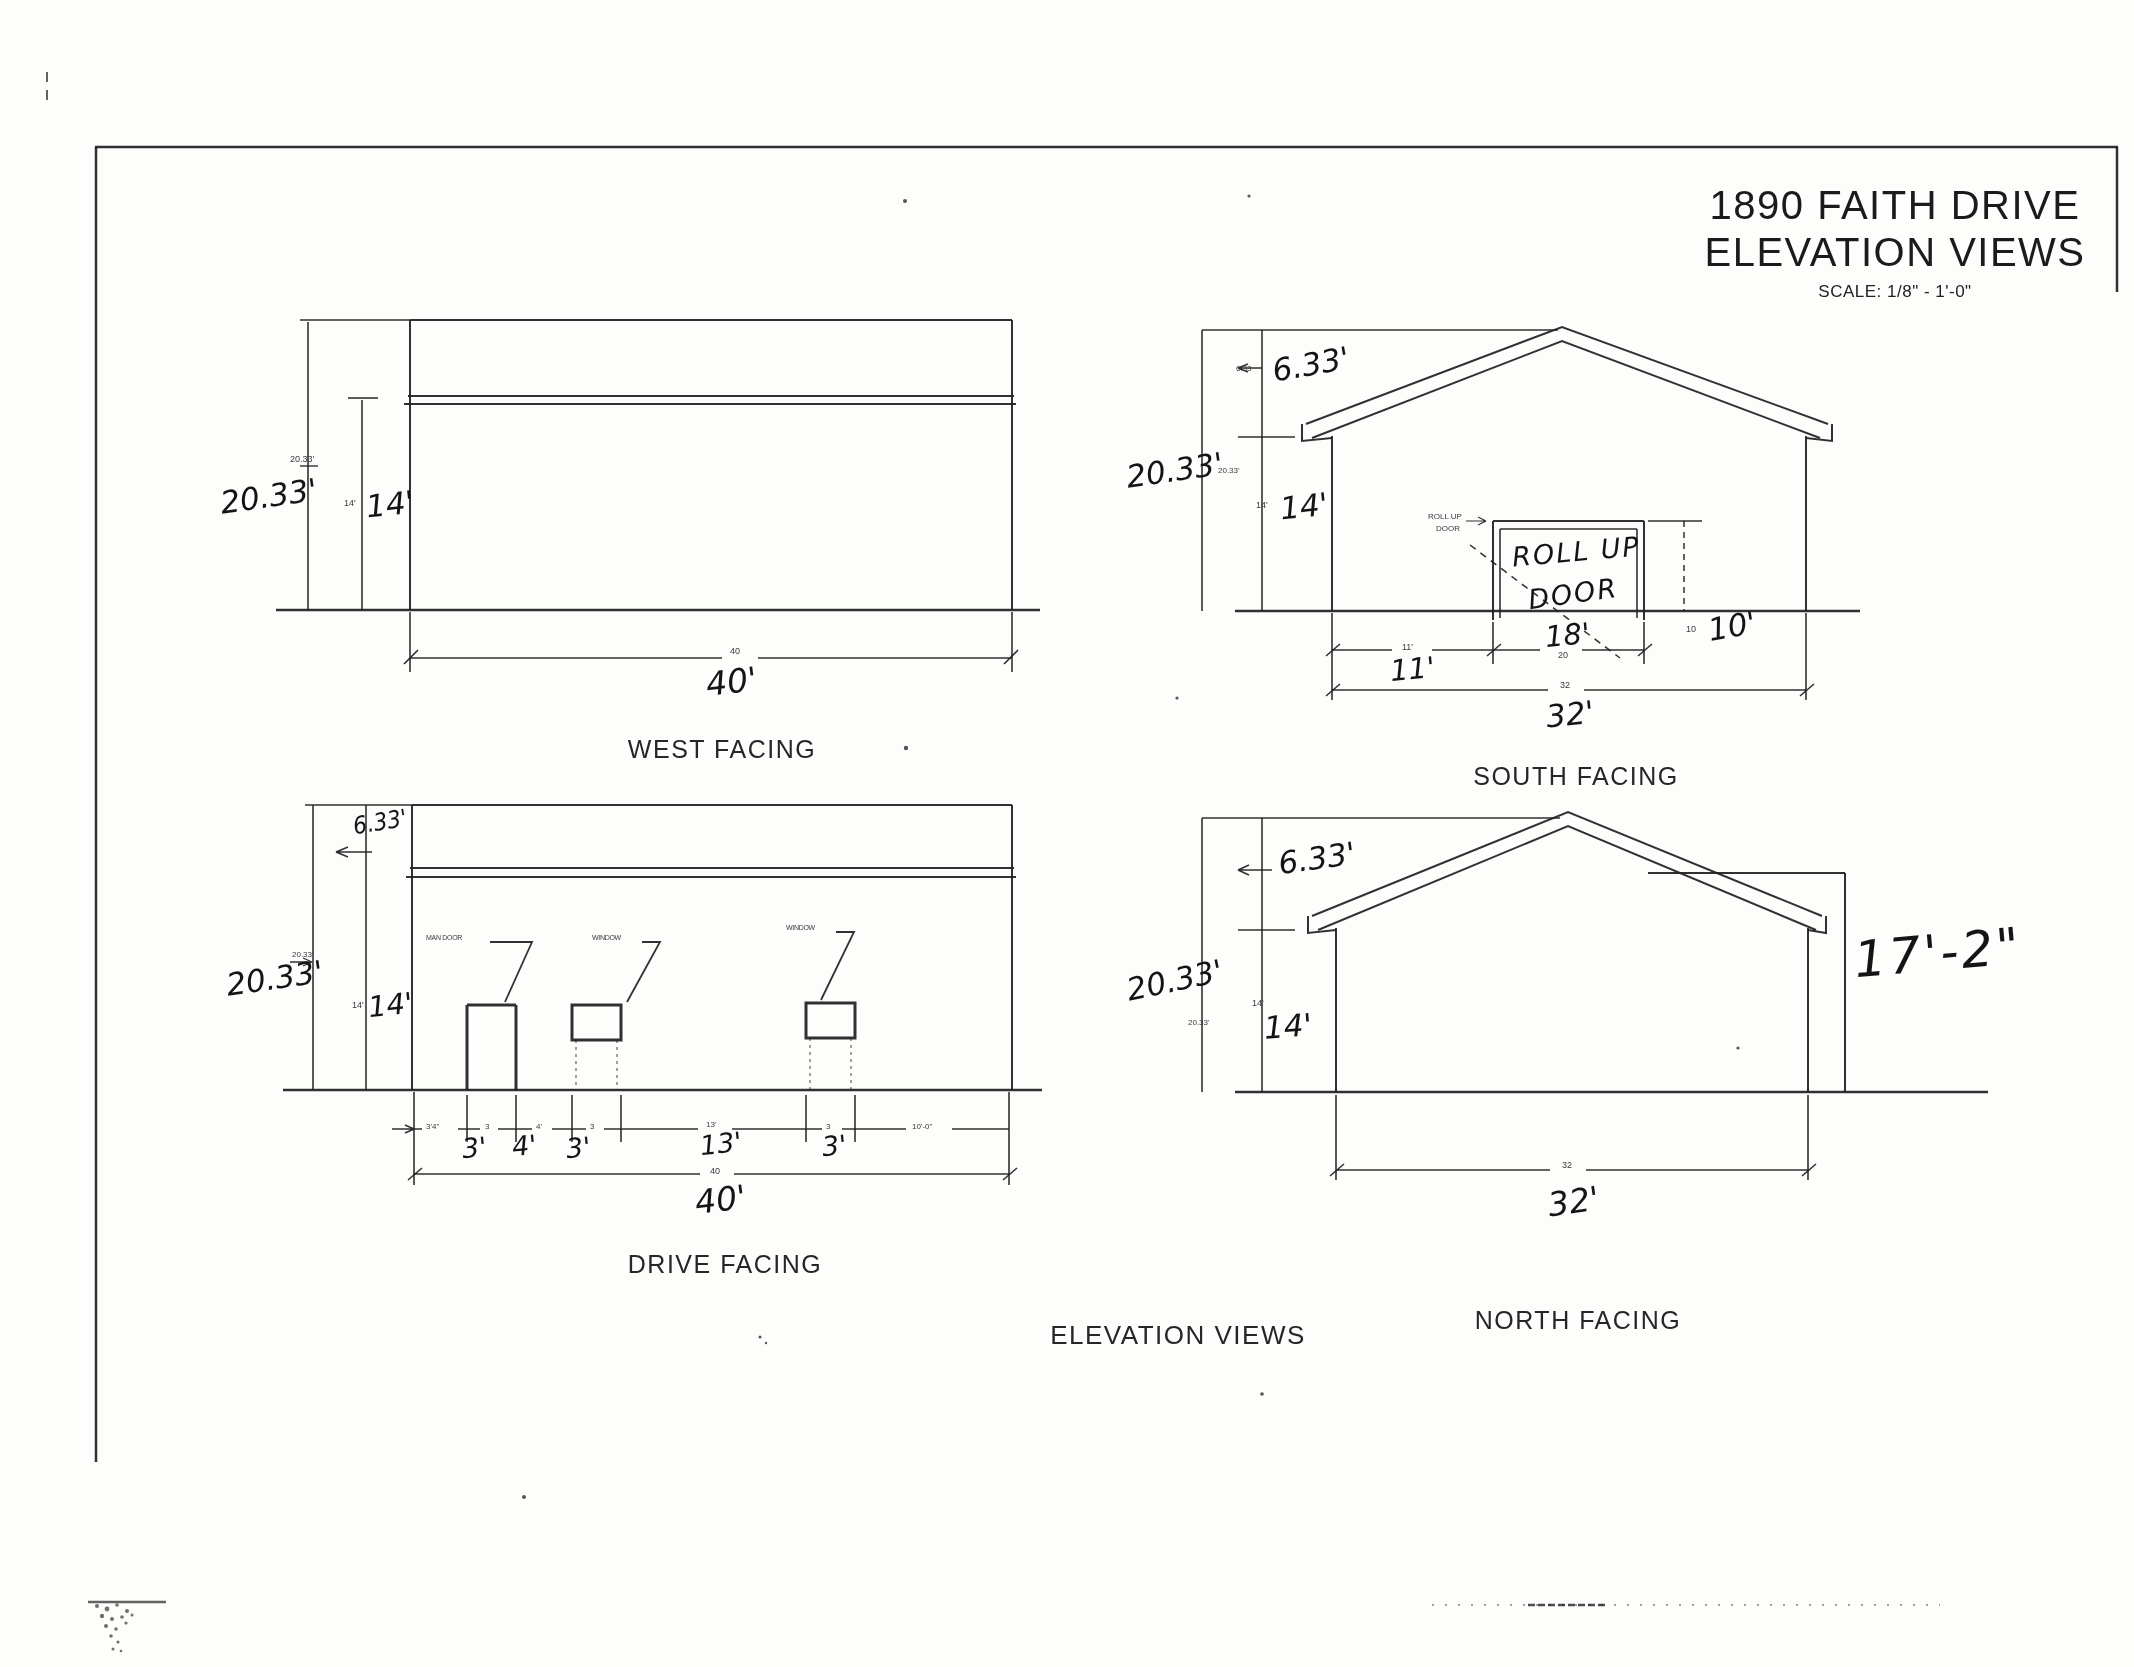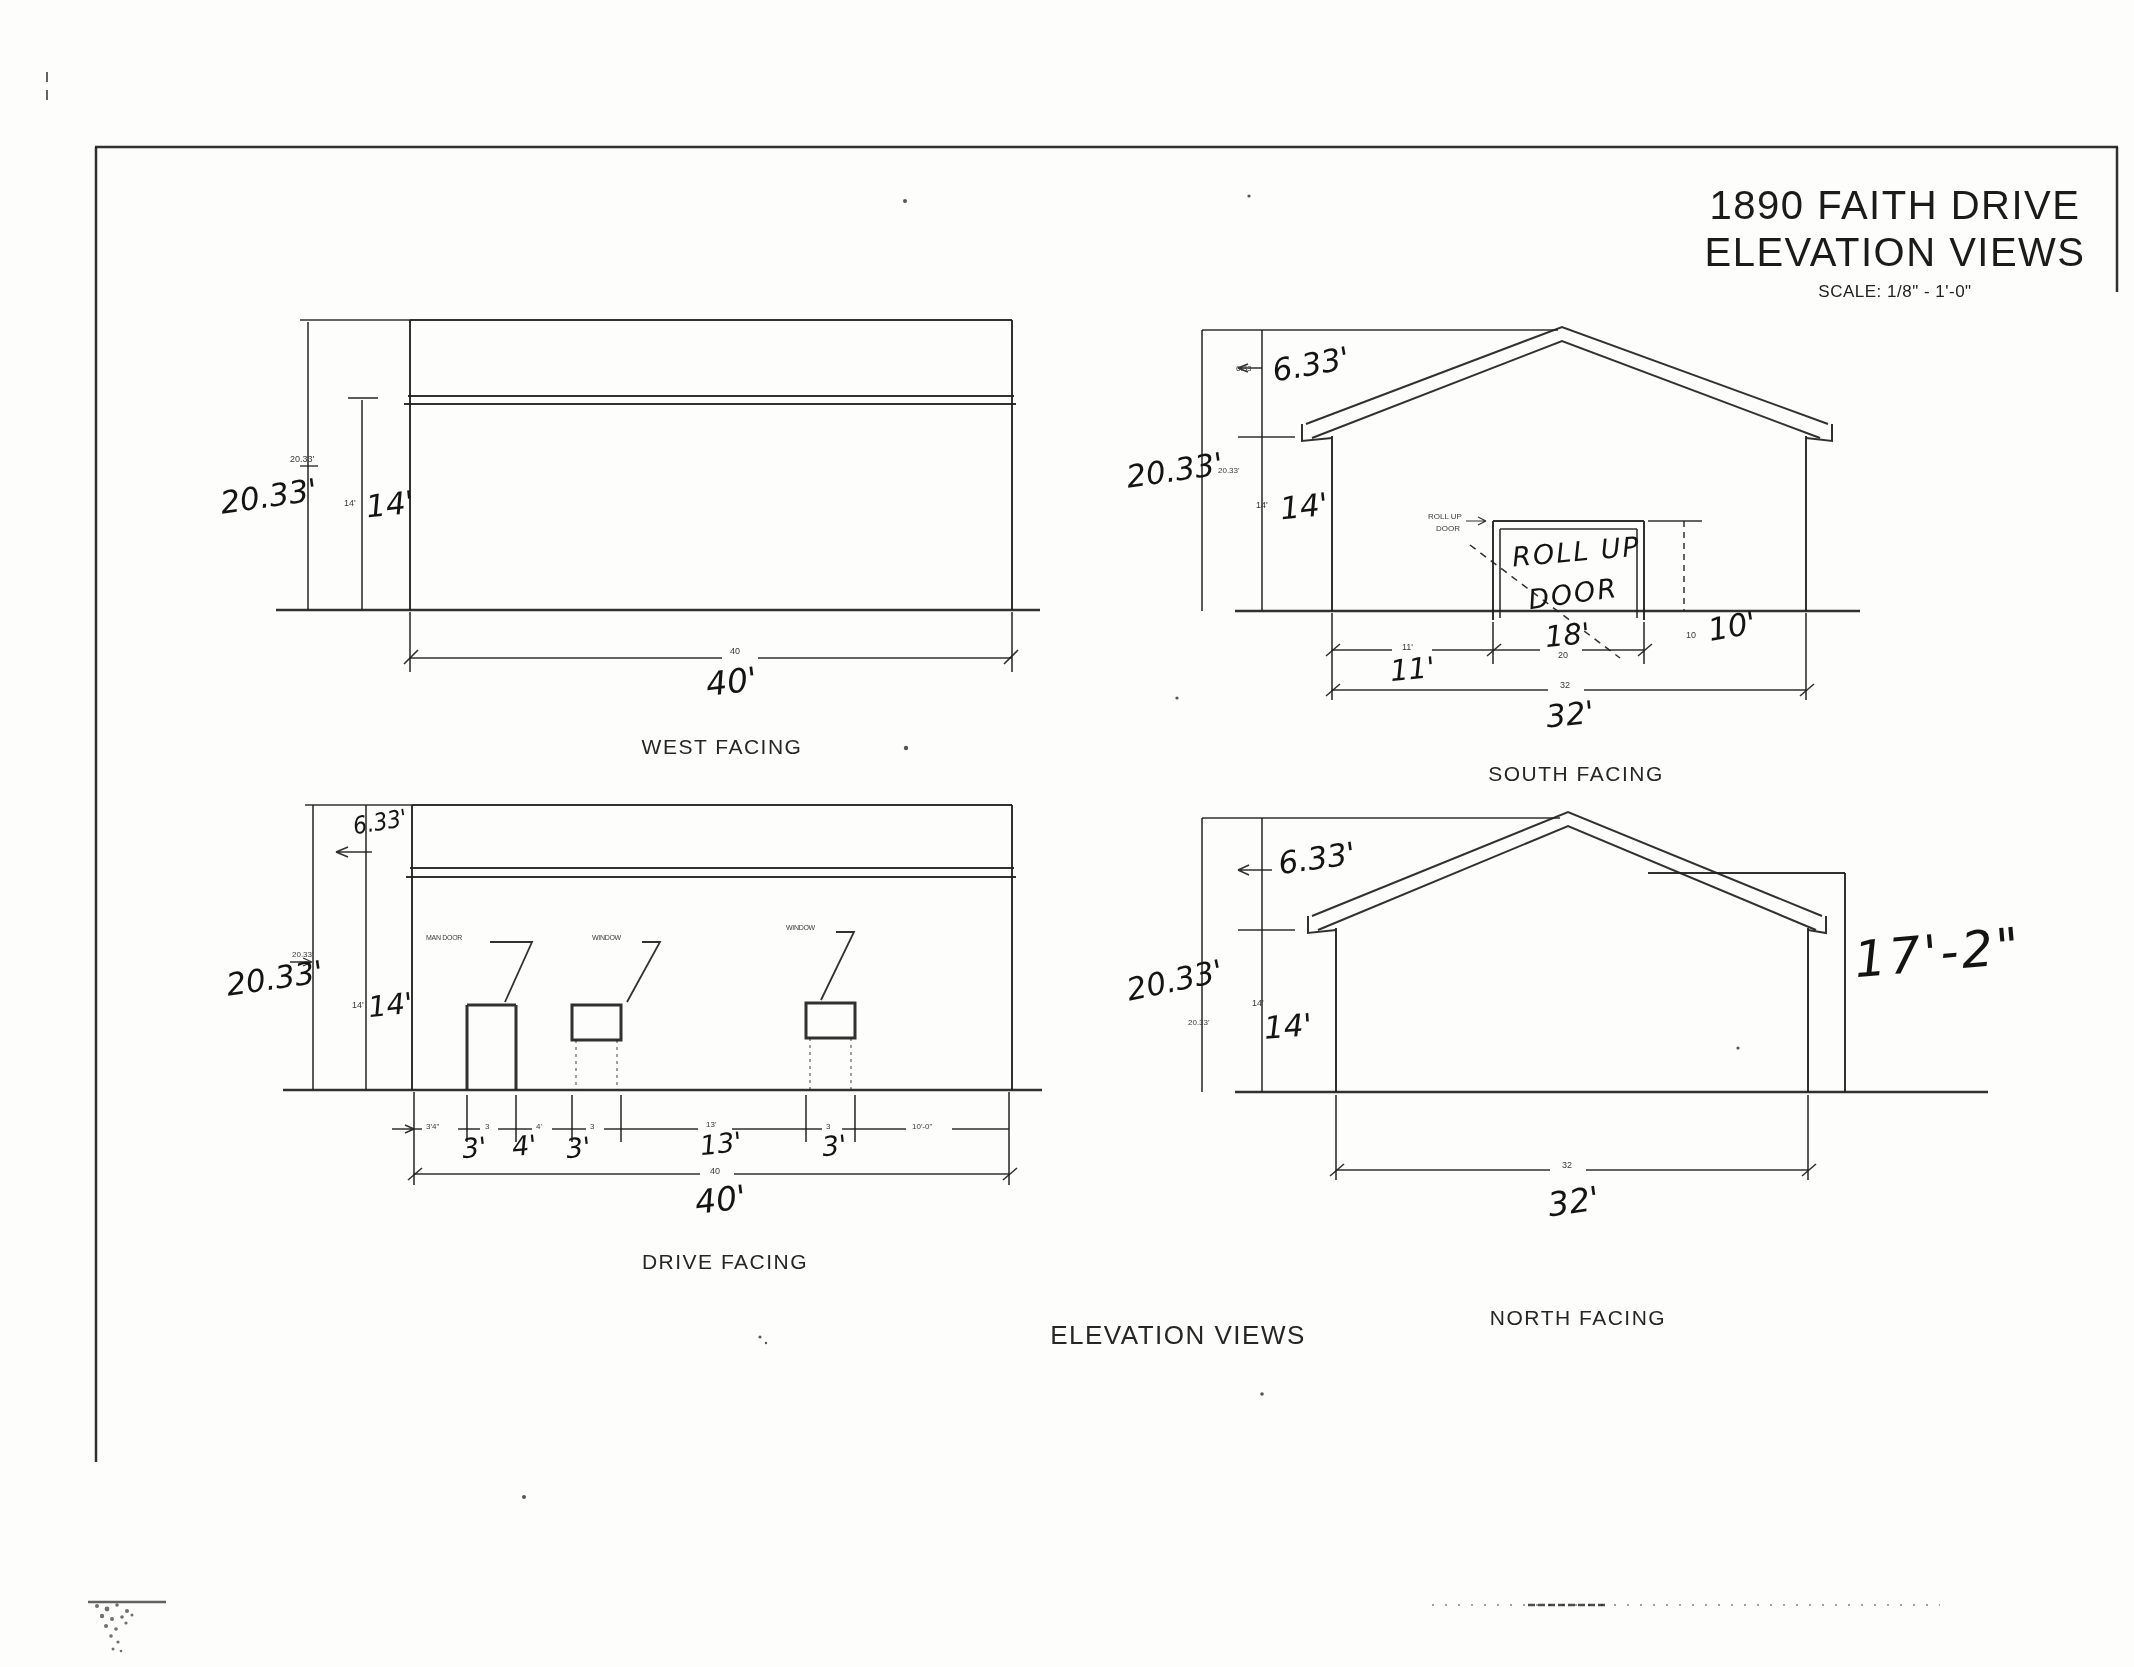--- a/index.html
+++ b/index.html
@@ -3,21 +3,21 @@
 <meta charset="utf-8">
 <style>
   html,body{margin:0;padding:0;background:#e8e8e8;}
   .page{position:relative;width:2134px;height:1667px;background:#fdfdfc;overflow:hidden;
         font-family:"Liberation Sans",sans-serif;}
   svg.lines{position:absolute;left:0;top:0;}
   .txt{position:absolute;color:#1e1e1e;white-space:nowrap;}
   .title{font-family:"Liberation Sans",sans-serif;color:#1b1b1b;letter-spacing:1.5px;
          text-align:center;font-size:40px;}
   .scale{font-size:17px;letter-spacing:.5px;color:#222;text-align:center;}
-  .lbl{font-size:21px;letter-spacing:1.5px;color:#262626;text-align:center;width:300px;}
+  .lbl{font-size:25px;letter-spacing:1.5px;color:#262626;text-align:center;width:300px;}
   .hw{font-family:"DejaVu Sans",sans-serif;font-style:italic;color:#141414;}
   .pt{font-family:"Liberation Sans",sans-serif;color:#3a3a3a;filter:blur(0.4px);}
   .foot{font-size:26px;letter-spacing:1.5px;color:#262626;text-align:center;width:320px;}
 </style>
 </head>
 <body>
 
 <div class="page">
 
   <svg class="lines" width="2134" height="1667" viewBox="0 0 2134 1667" stroke="#1f1f1f" stroke-width="2" fill="none" stroke-opacity="0.92">
@@ -185,21 +185,21 @@
   <div class="txt pt" style="left:1236px;top:364px;font-size:8px;">6.33</div>
   <div class="txt hw" style="left:1272px;top:346px;font-size:31px;transform:rotate(-10deg);">6.33'</div>
   <div class="txt hw" style="left:1126px;top:452px;font-size:31px;transform:rotate(-8deg);">20.33'</div>
   <div class="txt pt" style="left:1218px;top:466px;font-size:8px;">20.33'</div>
   <div class="txt pt" style="left:1256px;top:500px;font-size:9px;">14'</div>
   <div class="txt hw" style="left:1280px;top:488px;font-size:31px;transform:rotate(-6deg);">14'</div>
   <div class="txt hw" style="left:1512px;top:536px;font-size:27px;transform:rotate(-5deg);letter-spacing:2px;">ROLL UP</div>
   <div class="txt hw" style="left:1528px;top:578px;font-size:27px;transform:rotate(-8deg);letter-spacing:2px;">DOOR</div>
   <div class="txt pt" style="left:1428px;top:512px;font-size:8px;">ROLL UP</div>
   <div class="txt pt" style="left:1436px;top:524px;font-size:8px;">DOOR</div>
-  <div class="txt pt" style="left:1686px;top:624px;font-size:9px;margin-top:6px;">10</div>
+  <div class="txt pt" style="left:1686px;top:624px;font-size:9px;">10</div>
   <div class="txt hw" style="left:1708px;top:608px;font-size:31px;transform:rotate(-10deg);">10'</div>
   <div class="txt pt" style="left:1402px;top:642px;font-size:9px;">11'</div>
   <div class="txt hw" style="left:1390px;top:652px;font-size:29px;transform:rotate(-5deg);">11'</div>
   <div class="txt hw" style="left:1545px;top:618px;font-size:29px;transform:rotate(-5deg);">18'</div>
   <div class="txt pt" style="left:1558px;top:650px;font-size:9px;">20</div>
   <div class="txt pt" style="left:1560px;top:680px;font-size:9px;">32</div>
   <div class="txt hw" style="left:1546px;top:696px;font-size:31px;transform:rotate(-6deg);">32'</div>
   <div class="txt lbl" style="left:1426px;top:762px;">SOUTH FACING</div>
 
   <div class="txt hw" style="left:350px;top:808px;font-size:24px;transform:rotate(-9deg) scaleX(0.9);">6.33'</div>

